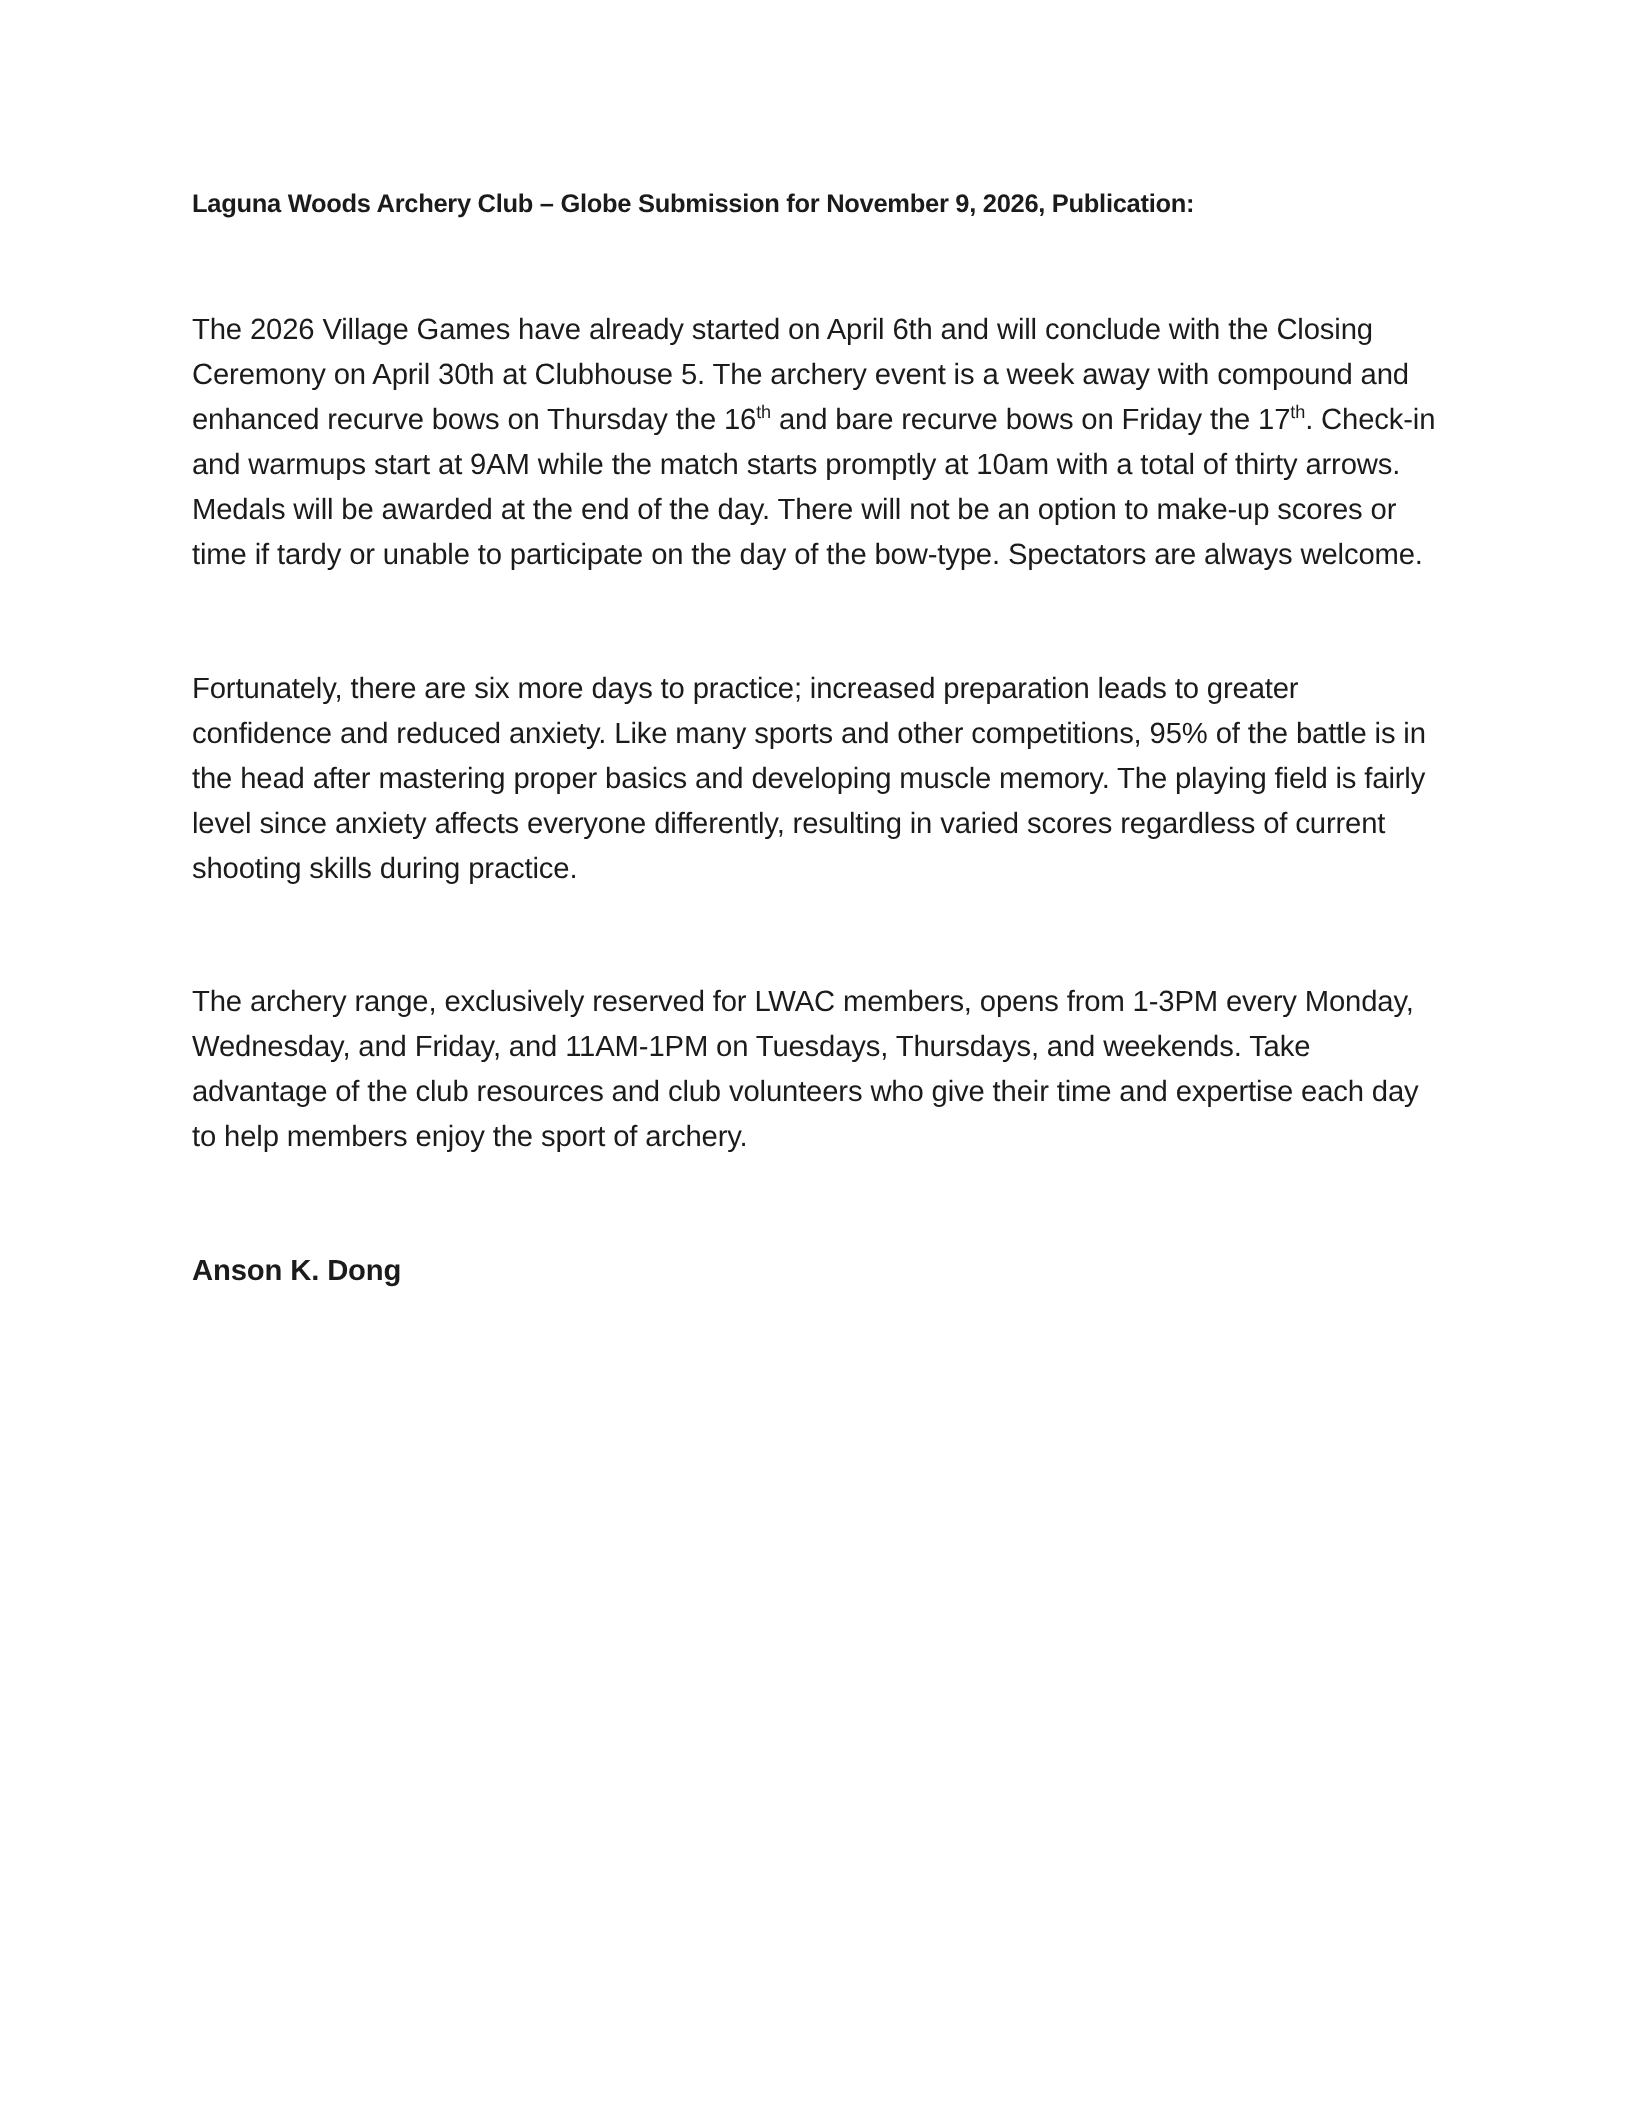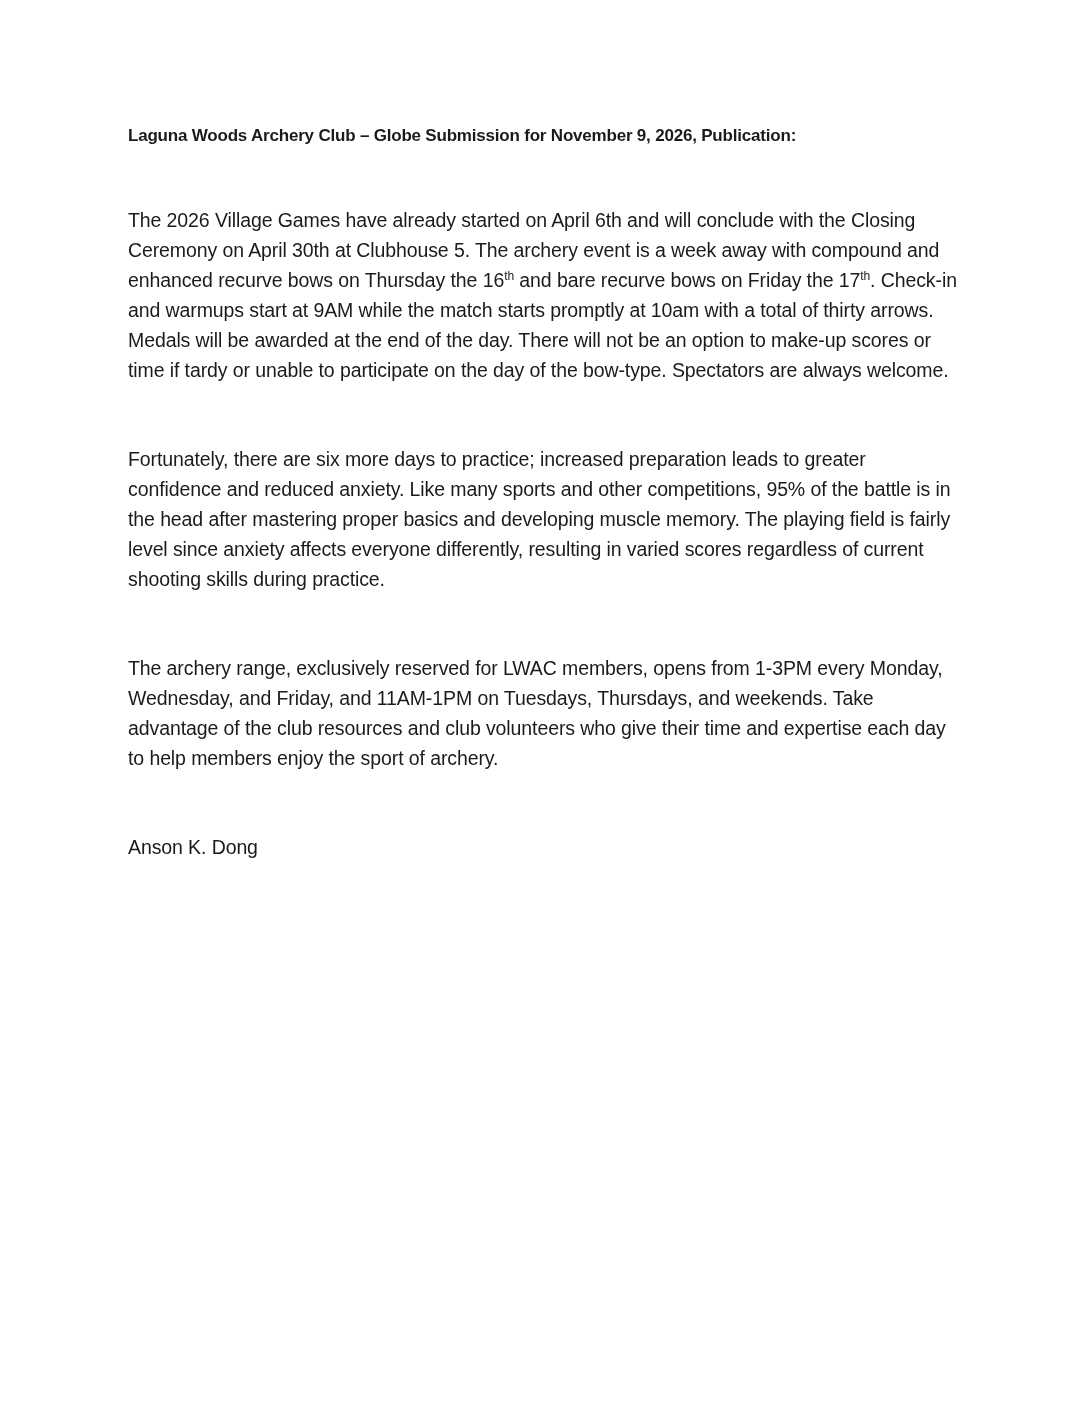--- a/index.html
+++ b/index.html
@@ -42,20 +42,21 @@
     color: #467886;
     text-decoration: underline;
     text-underline-offset: 3px;
     cursor: pointer;
   }
   .signature {
     font-size: 19.5px;
     line-height: 30px;
     margin: 0;
     letter-spacing: -0.1px;
+    font-weight: bold;
   }
 </style>
 </head>
 <body>
 
 <div class="page">
 
   <h1 class="doc-heading">Laguna Woods Archery Club – Globe Submission for November 9, 2026, Publication:</h1>
 
   <p class="body-para"><span>The 2026 Village Games have already started on April 6th and will conclude with the Closing Ceremony on April 30th at Clubhouse 5. The archery event is a week away with compound and enhanced recurve bows on Thursday the 16</span><sup>th</sup><span> and bare recurve bows on Friday the 17</span><sup>th</sup><span>. Check-in and warmups start at 9AM while the match starts promptly at 10am with a total of thirty arrows. Medals will be awarded at the end of the day. There will not be an option to make-up scores or time if tardy or unable to participate on the day of the bow-type. Spectators are always welcome.</span></p>

